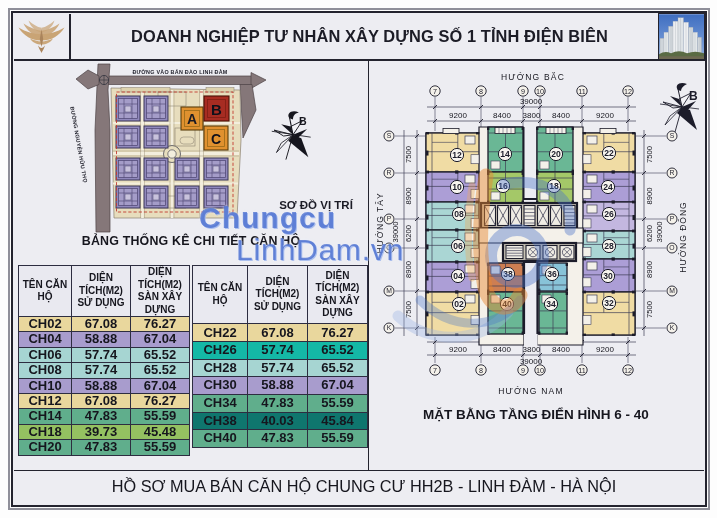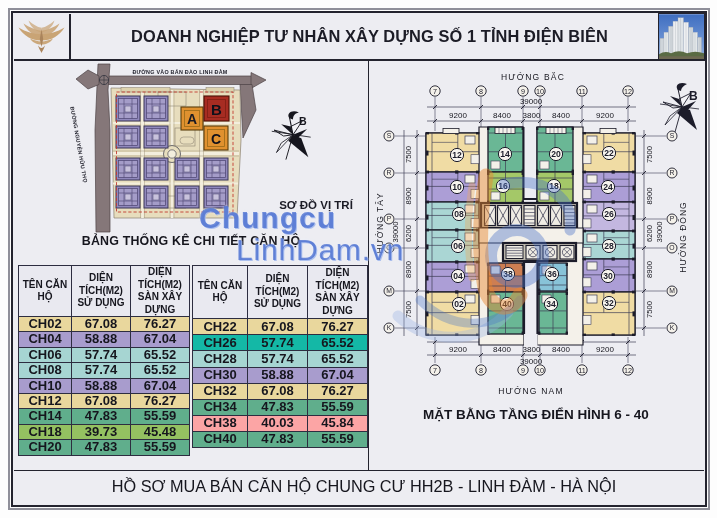--- a/index.html
+++ b/index.html
@@ -319,31 +319,26 @@
     <tr style="background:#a6d5d2">
           <td class="td">CH28</td>
           <td class="td">57.74</td>
           <td class="td">65.52</td>
         </tr>
     <tr style="background:#a89ccd">
           <td class="td">CH30</td>
           <td class="td">58.88</td>
           <td class="td">67.04</td>
         </tr>
-    <tr style="background:#e9d79d">
-          <td class="td">CH32</td>
-          <td class="td">67.08</td>
-          <td class="td">76.27</td>
-        </tr>
     <tr style="background:#60ae8c">
           <td class="td">CH34</td>
           <td class="td">47.83</td>
           <td class="td">55.59</td>
         </tr>
-    <tr style="background:#fca5a5">
+    <tr style="background:#0f766e">
           <td class="td">CH38</td>
           <td class="td">40.03</td>
           <td class="td">45.84</td>
         </tr>
     <tr style="background:#60ae8c">
           <td class="td">CH40</td>
           <td class="td">47.83</td>
           <td class="td">55.59</td>
         </tr>
   </tbody>

